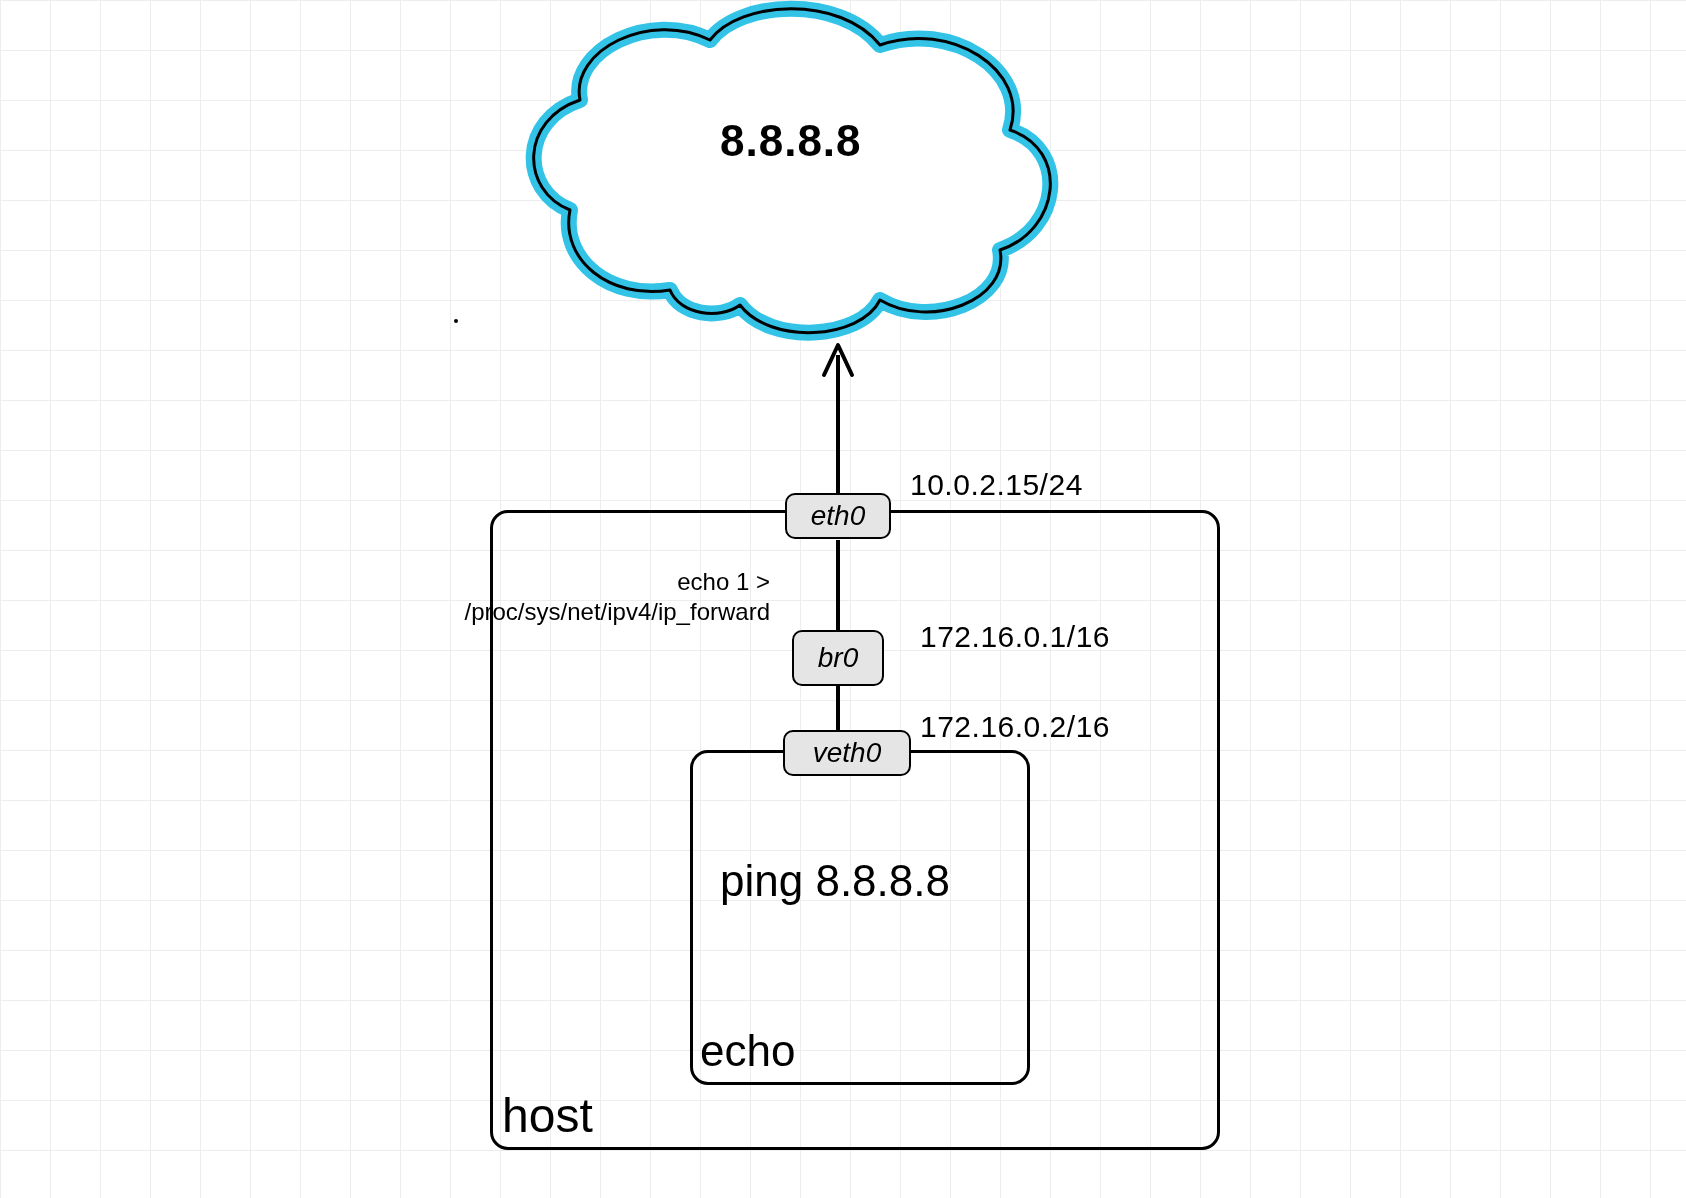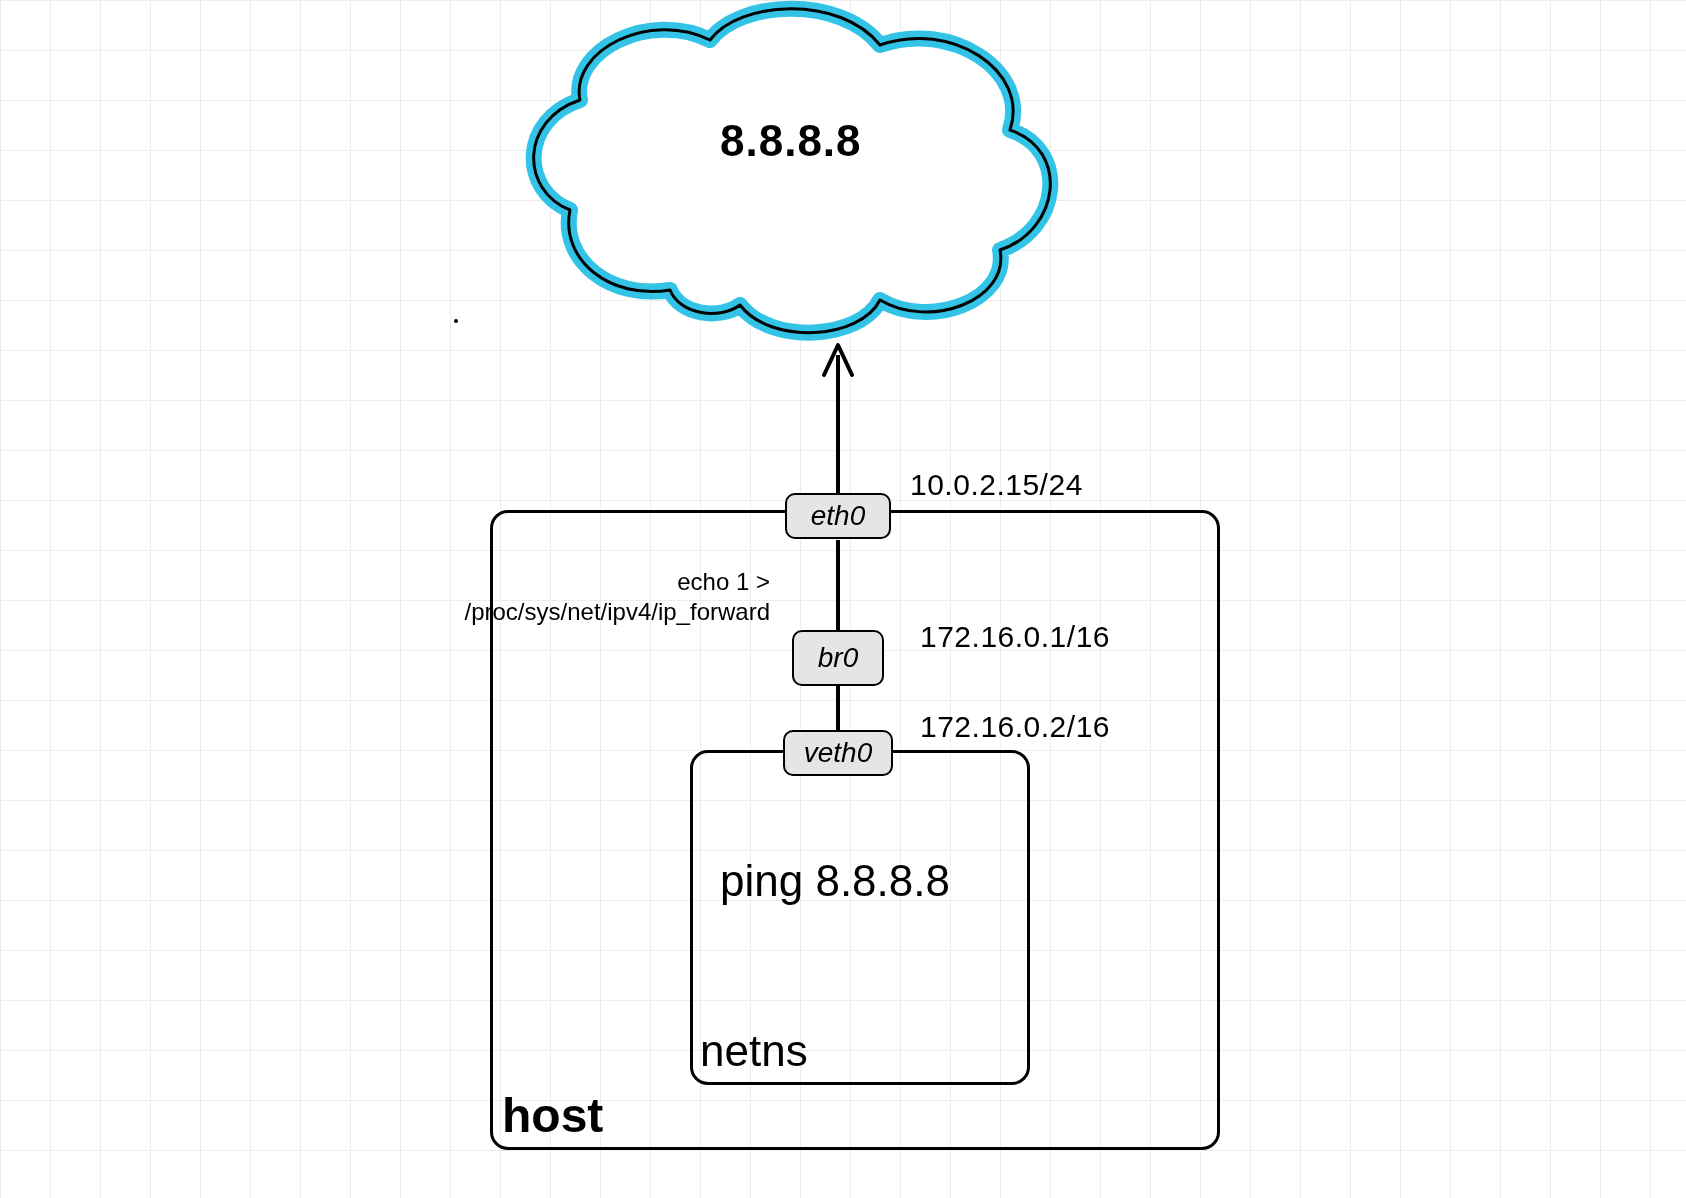--- a/index.html
+++ b/index.html
@@ -62,21 +62,21 @@
   }
   .cmd {
     font-family: "Bahnschrift", "Segoe UI", "Helvetica Neue", Arial, sans-serif;
     font-size: 24px;
     text-align: right;
     line-height: 1.25;
   }
   .host-label {
     font-family: "Bahnschrift", "Segoe UI", "Helvetica Neue", Arial, sans-serif;
     font-size: 48px;
-    font-weight: 700;
+    font-weight: 400;
   }
   .netns-label {
     font-family: "Bahnschrift", "Segoe UI", "Helvetica Neue", Arial, sans-serif;
     font-size: 44px;
     font-weight: 500;
   }
   .ping-label {
     font-family: "Bahnschrift", "Segoe UI", "Helvetica Neue", Arial, sans-serif;
     font-size: 44px;
     font-weight: 500;
@@ -148,24 +148,24 @@
     <div>/proc/sys/net/ipv4/ip_forward</div>
   </div>
 
   <div class="small-node" style="left:792px; top:630px; width:92px; height:56px;">
     <span>br0</span>
   </div>
   <div class="label addr" style="left:920px; top:620px;">172.16.0.1/16</div>
 
   <div class="box" style="left:690px; top:750px; width:340px; height:335px; border-width:3px;"></div>
 
-  <div class="small-node" style="left:783px; top:730px; width:110px; height:46px;">
+  <div class="small-node" style="left:783px; top:730px; width:128px; height:46px;">
     <span>veth0</span>
   </div>
   <div class="label addr" style="left:920px; top:710px;">172.16.0.2/16</div>
 
   <div class="label ping-label" style="left:720px; top:856px;">ping 8.8.8.8</div>
 
-  <div class="label netns-label" style="left:700px; top:1026px;">netns</div>
+  <div class="label netns-label" style="left:700px; top:1026px;">echo</div>
 
   <div class="label host-label" style="left:502px; top:1088px;">host</div>
 
 </div>
 
 </body></html>

